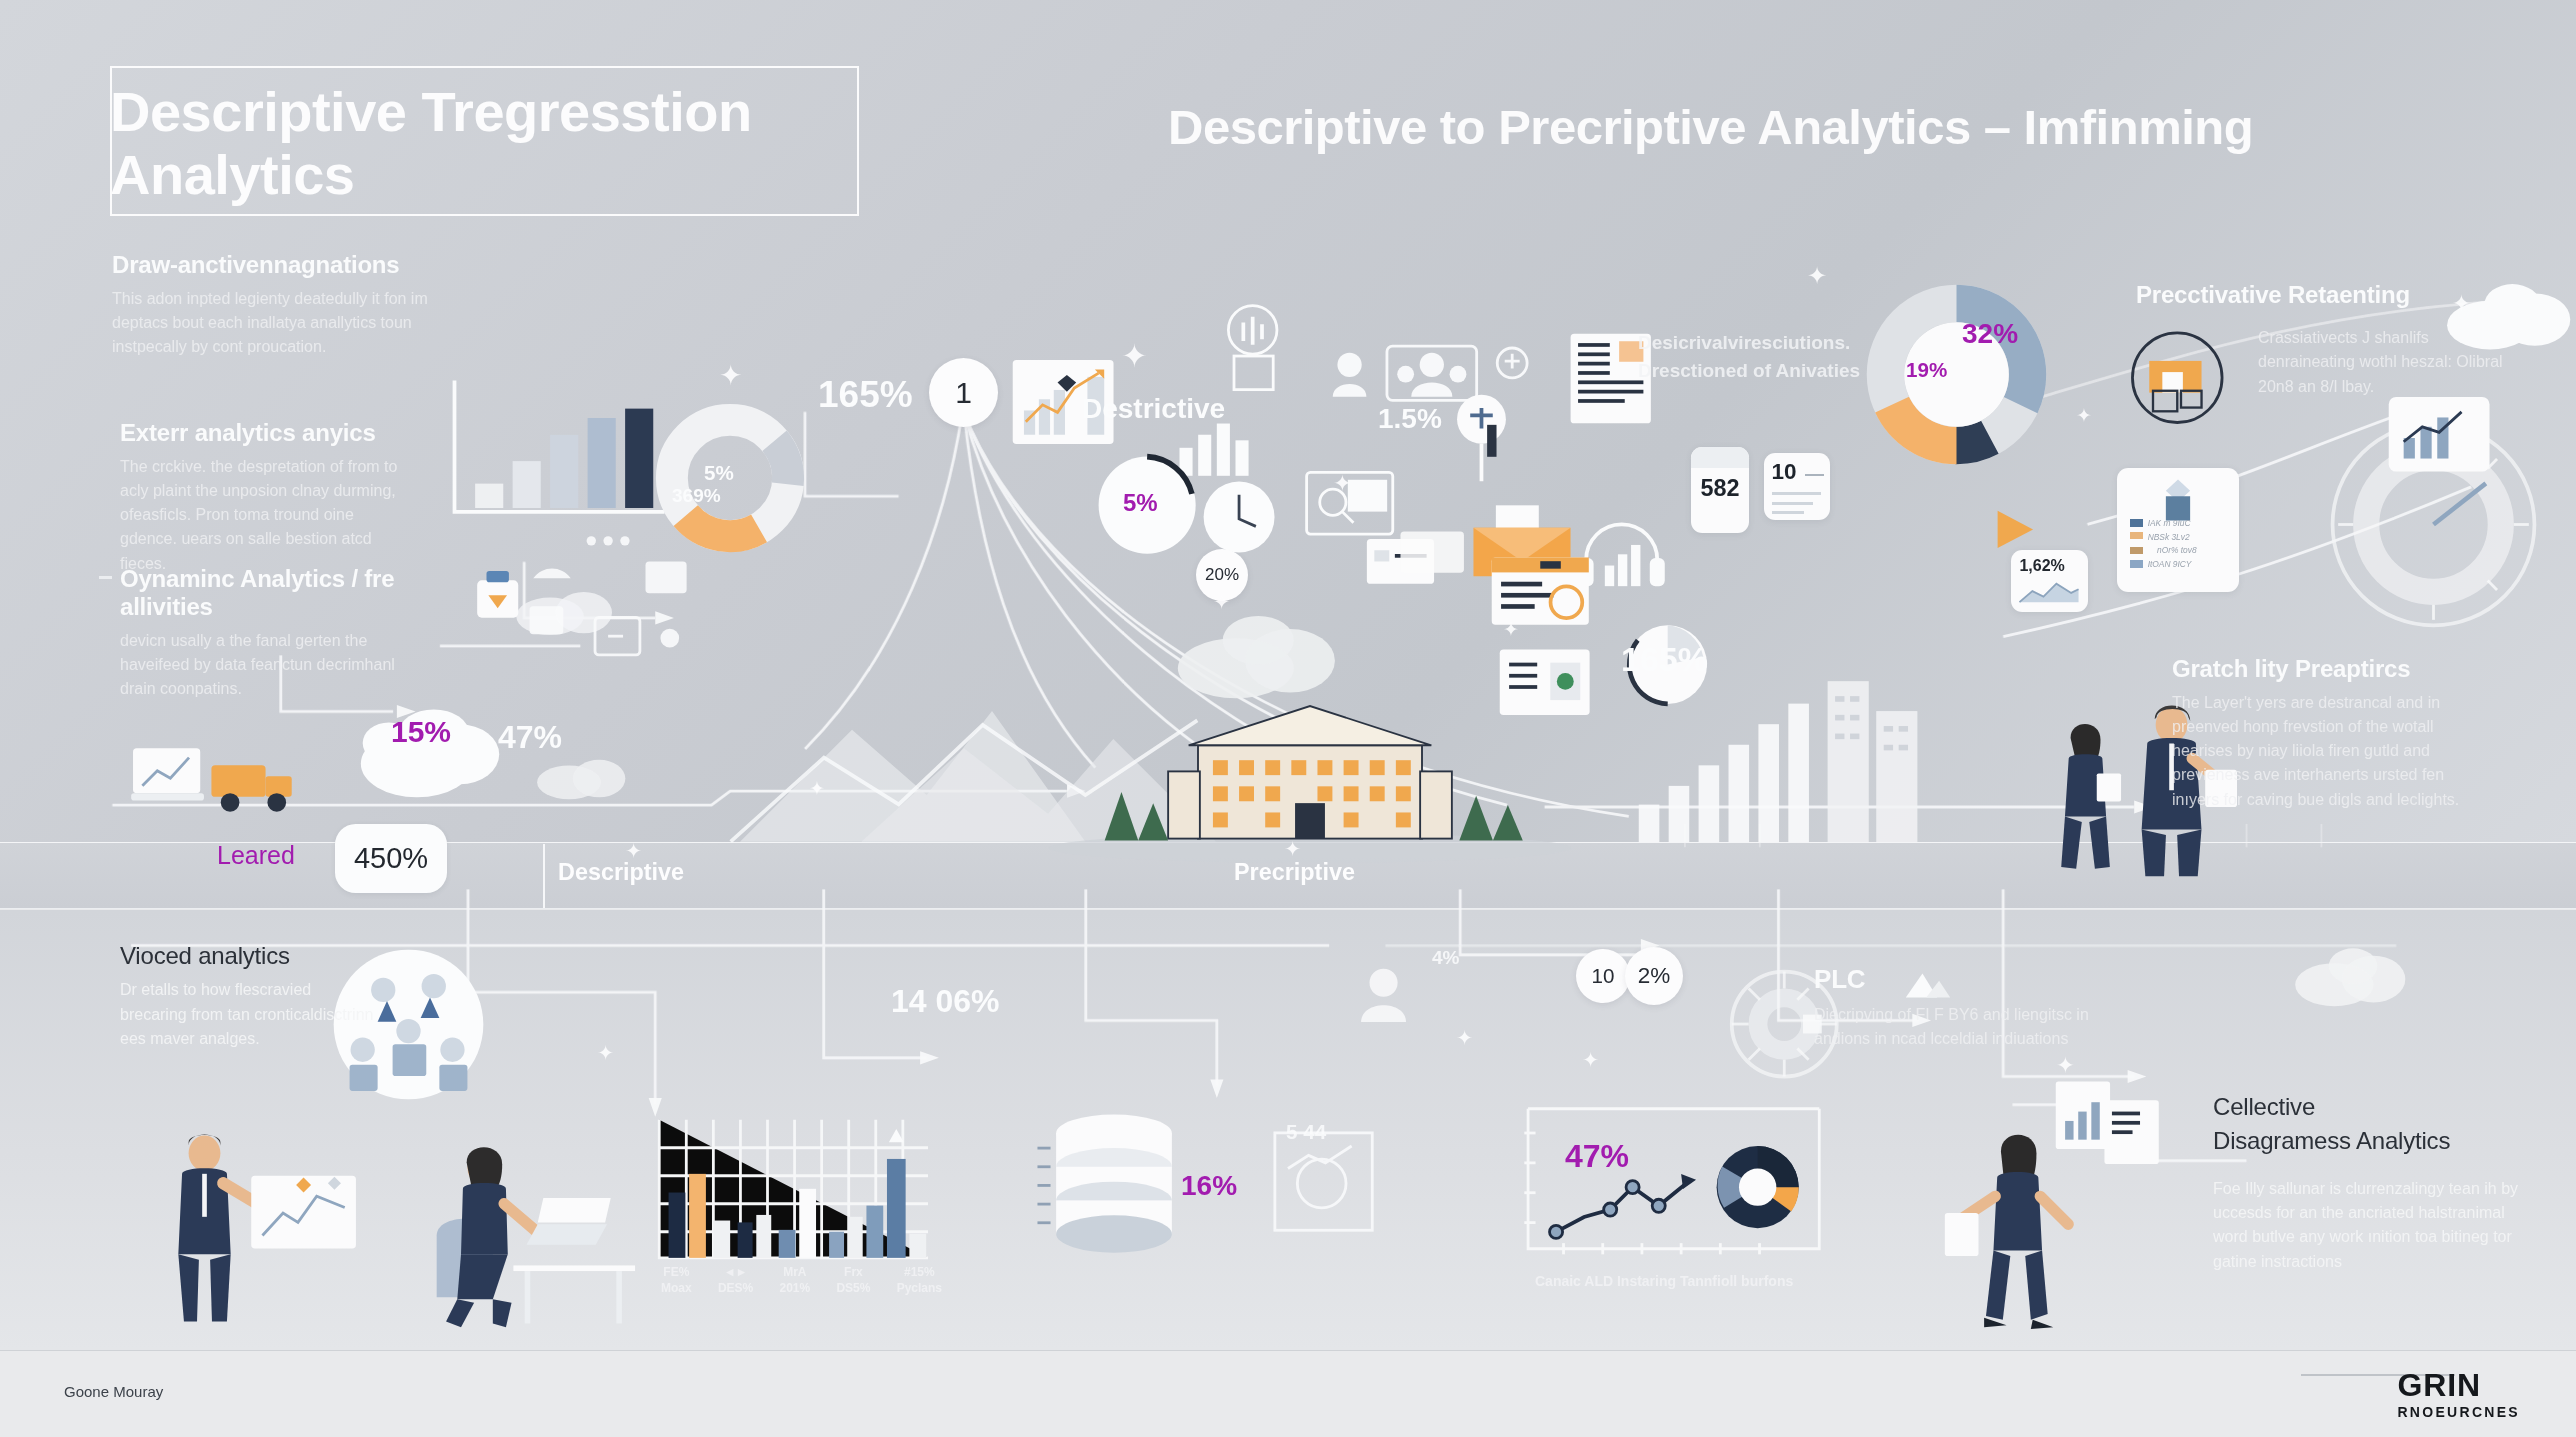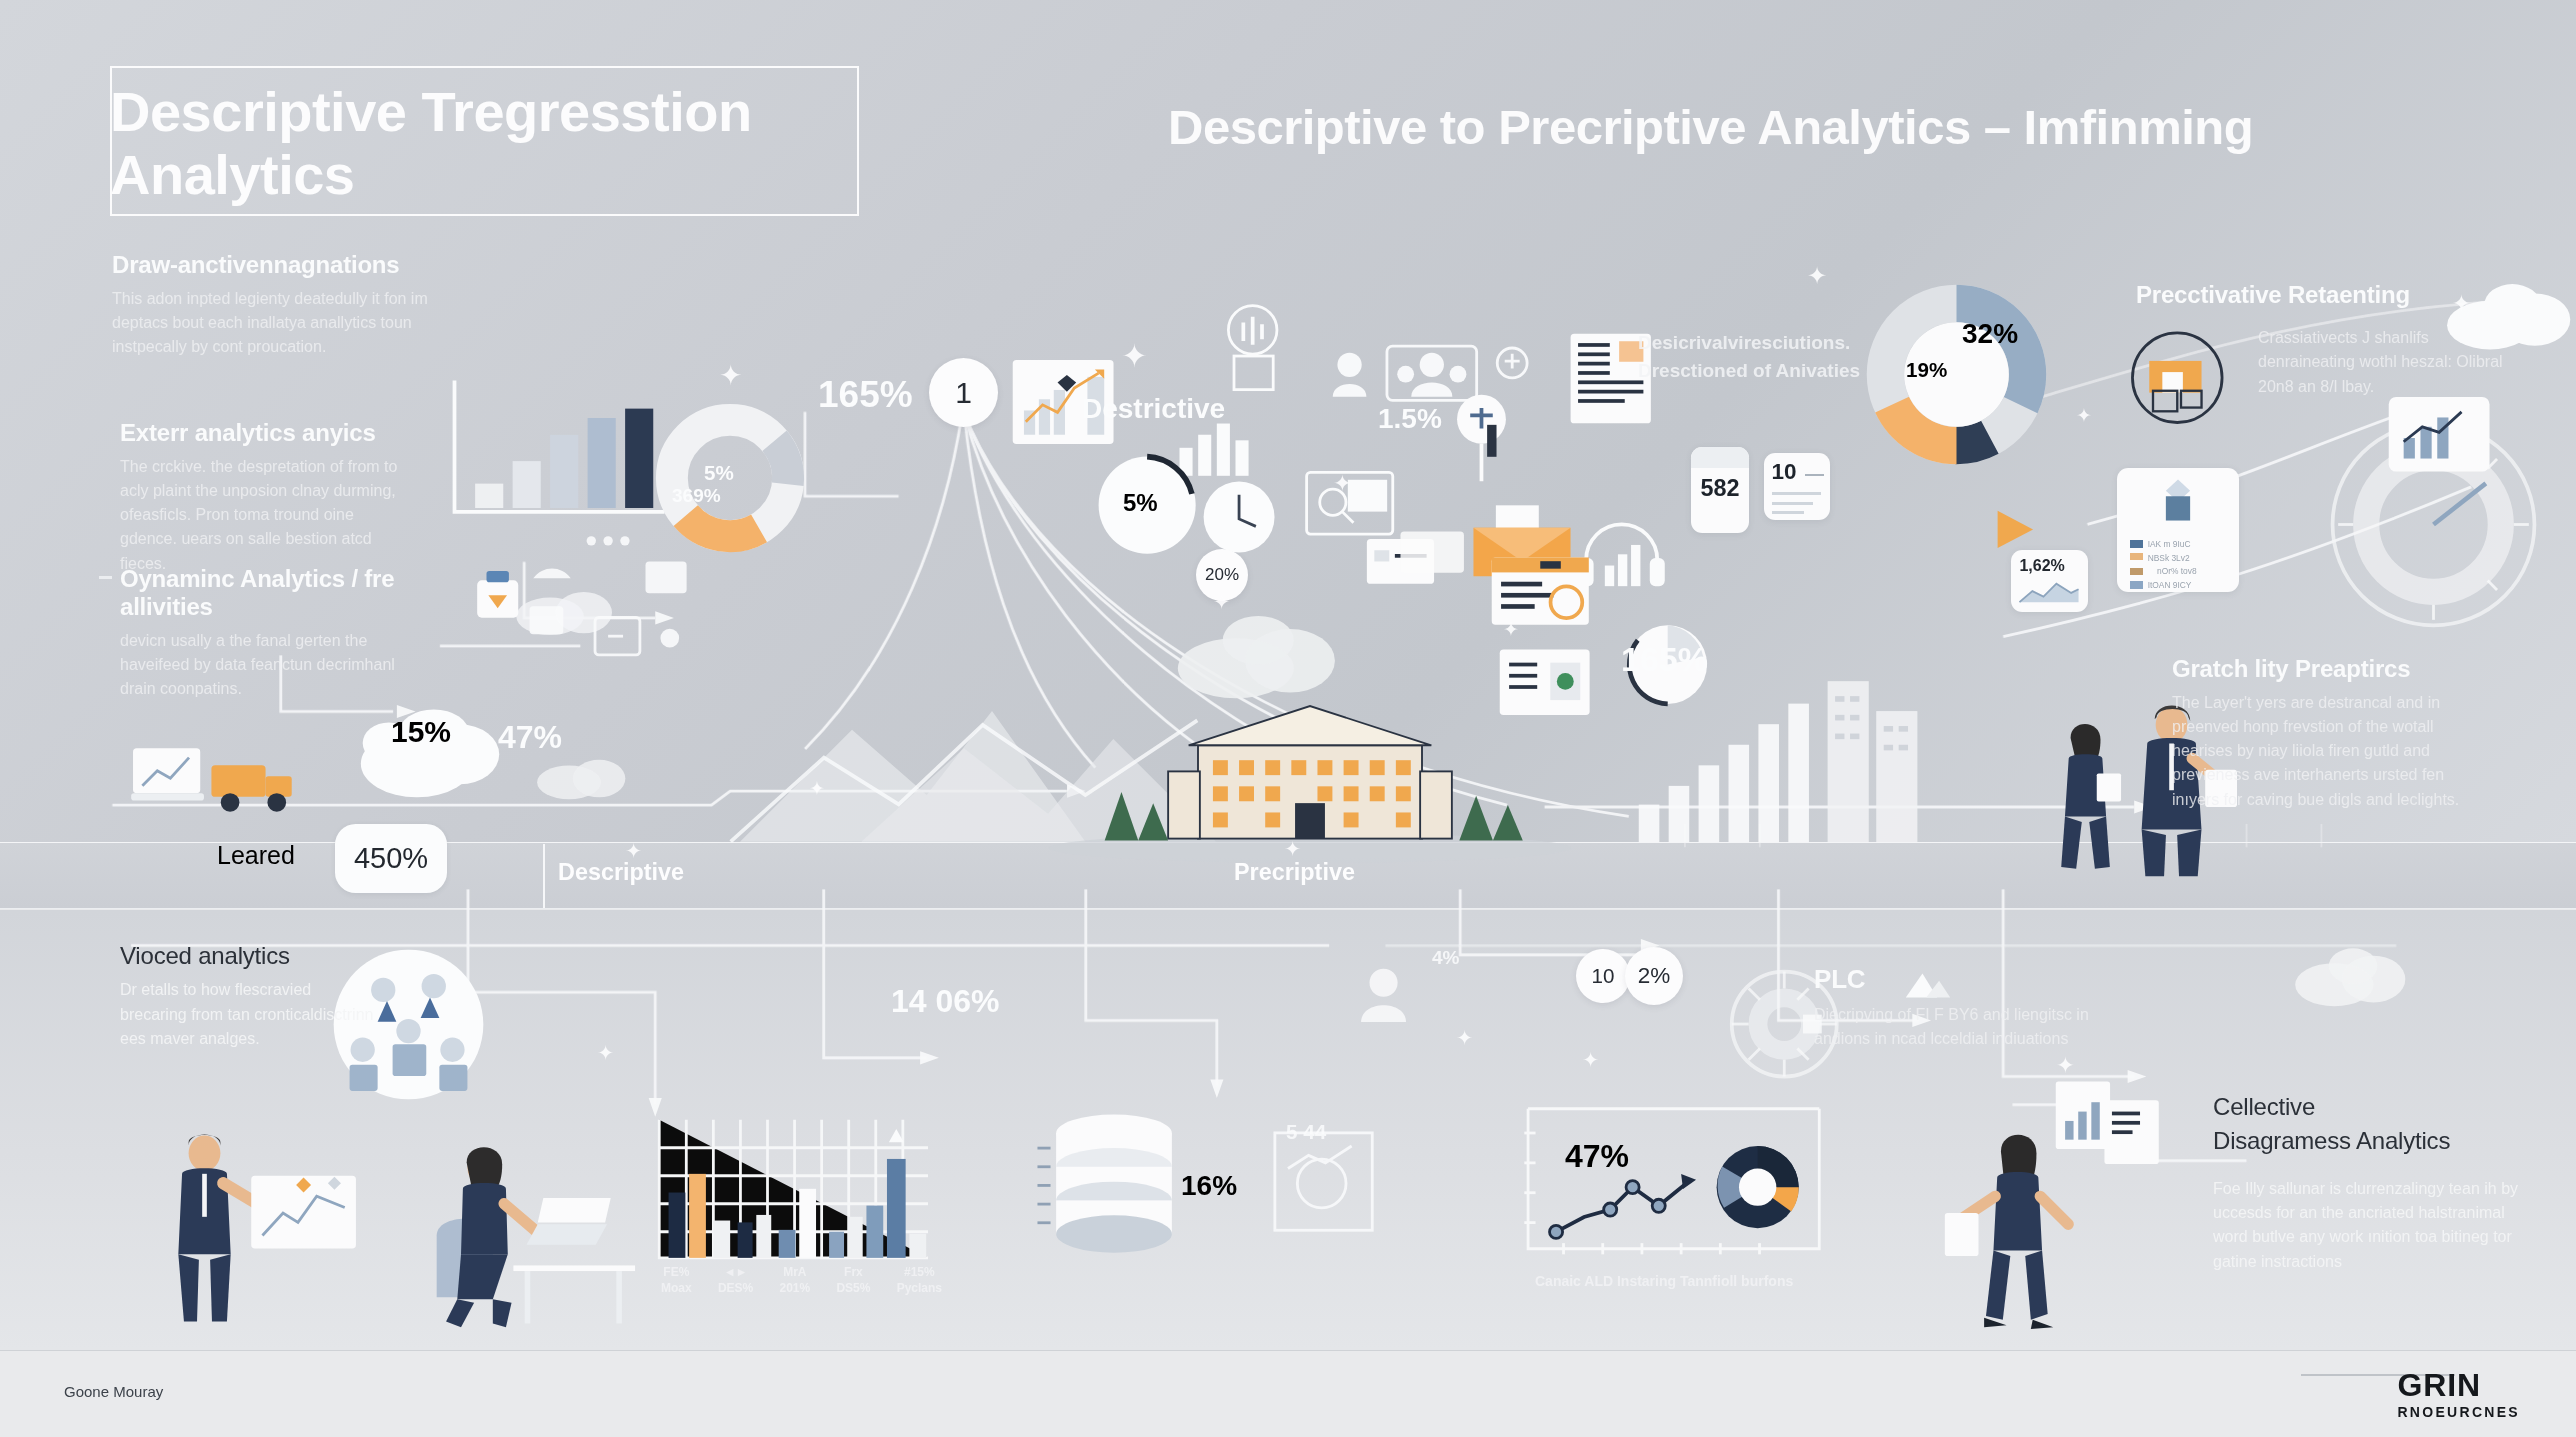--- a/index.html
+++ b/index.html
@@ -45,21 +45,21 @@
   .blk{position:absolute;}
   .blk h4{margin:0 0 7.5px 0;font-size:24px;font-weight:700;color:#fafbfc;letter-spacing:-0.2px;}
   .blk p{margin:0;font-size:16px;line-height:1.52;color:#f0f1f3;opacity:.80;}
   .blk.dark h4{color:#2b3038;font-weight:400;}
   .blk.dark p{color:#f4f5f6;opacity:.92;}
   .blk .dash{position:absolute;left:-20.6px;top:11.2px;width:13px;height:2.8px;background:#f3f4f6;opacity:.8;}
   .b-title-xl{font-size:28px;font-weight:400;color:#2a2f37;line-height:1.2;}
 
   
   .num{position:absolute;font-weight:700;color:#fbfcfd;white-space:nowrap;}
-  .num.d{color:#000000;}
+  .num.d{color:#a21caf;}
   .phase{
     position:absolute;top:859px;font-size:23.4px;font-weight:700;color:#fdfdfe;
   }
   .pill{
     position:absolute;background:#fbfcfd;border-radius:20.6px;
     display:flex;align-items:center;justify-content:center;
     font-weight:500;color:#23282f;box-shadow:0 1.9px 5.6px rgba(80,85,95,.10);
   }
   .circ{
     position:absolute;border-radius:50%;background:#fcfcfd;
@@ -240,21 +240,21 @@
     <circle cx="100" cy="100" r="56" fill="#fbfbfc"></circle>
   </svg>
   <div class="num d" style="left:1962px;top:318px;font-size:28px;">32%</div>
   <div class="num d" style="left:1906px;top:358px;font-size:20.6px;">19%</div>
 
   <div class="card" style="left:2117px;top:468px;width:122px;height:124px;">
     <svg width="122" height="56" style="left:0;top:3.7px;" viewBox="0 0 130 60">
       <polygon points="65,8 78,20 65,32 52,20" fill="#cfdae6"></polygon>
       <rect x="52" y="26" width="26" height="26" fill="#5c7f9f"></rect>
     </svg>
-    <div style="position:absolute;left:13px;top:71px;">
+    <div style="position:absolute;left:13px;top:50px;font-style:italic;">
       <div style="display:flex;align-items:center;gap:4.7px;margin-bottom:3.7px;">
         <span style="width:13px;height:7.5px;background:#4f7399;display:inline-block;"></span>
         <span style="font-size:8.4px;color:#9aa3ae;">IAK m 9IuC</span>
       </div>
       <div style="display:flex;align-items:flex-start;gap:4.7px;margin-bottom:3.7px;">
         <span style="width:13px;height:7.5px;background:#e8b57c;display:inline-block;"></span>
         <span style="font-size:8.4px;color:#9aa3ae;">NBSk 3Lv2</span>
       </div>
       <div style="display:flex;align-items:center;gap:14px;margin-bottom:3.7px;">
         <span style="width:13px;height:7.5px;background:#c09a6a;display:inline-block;"></span>

